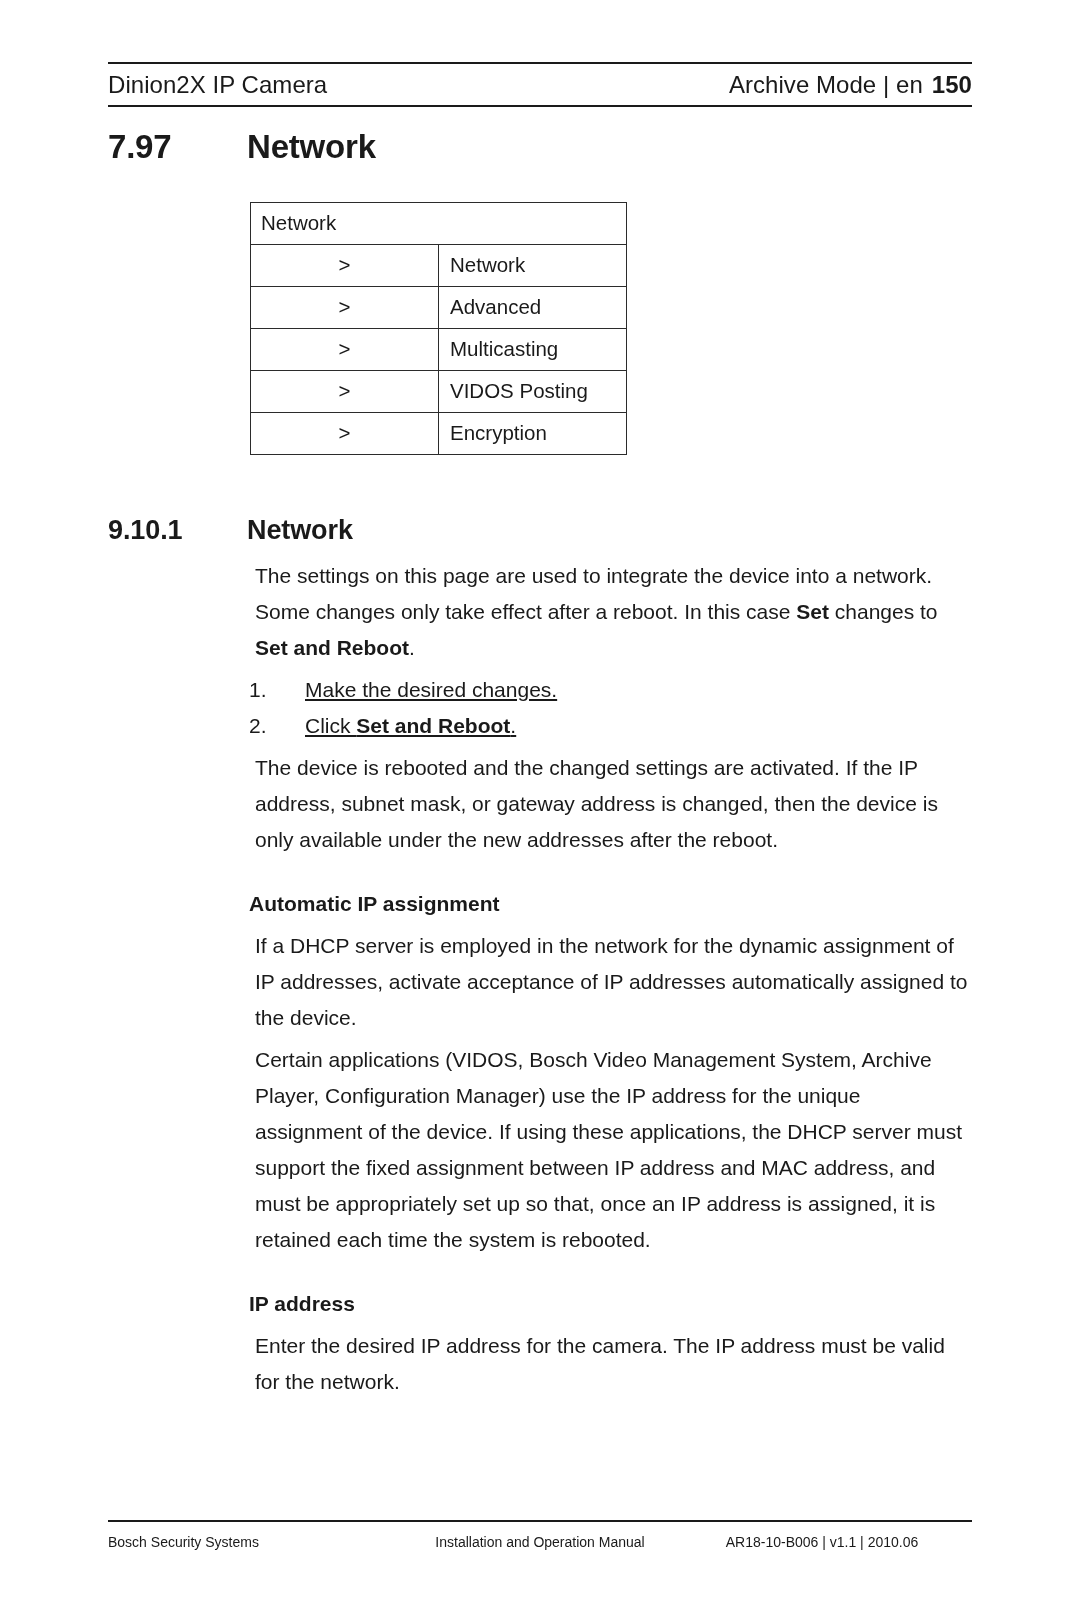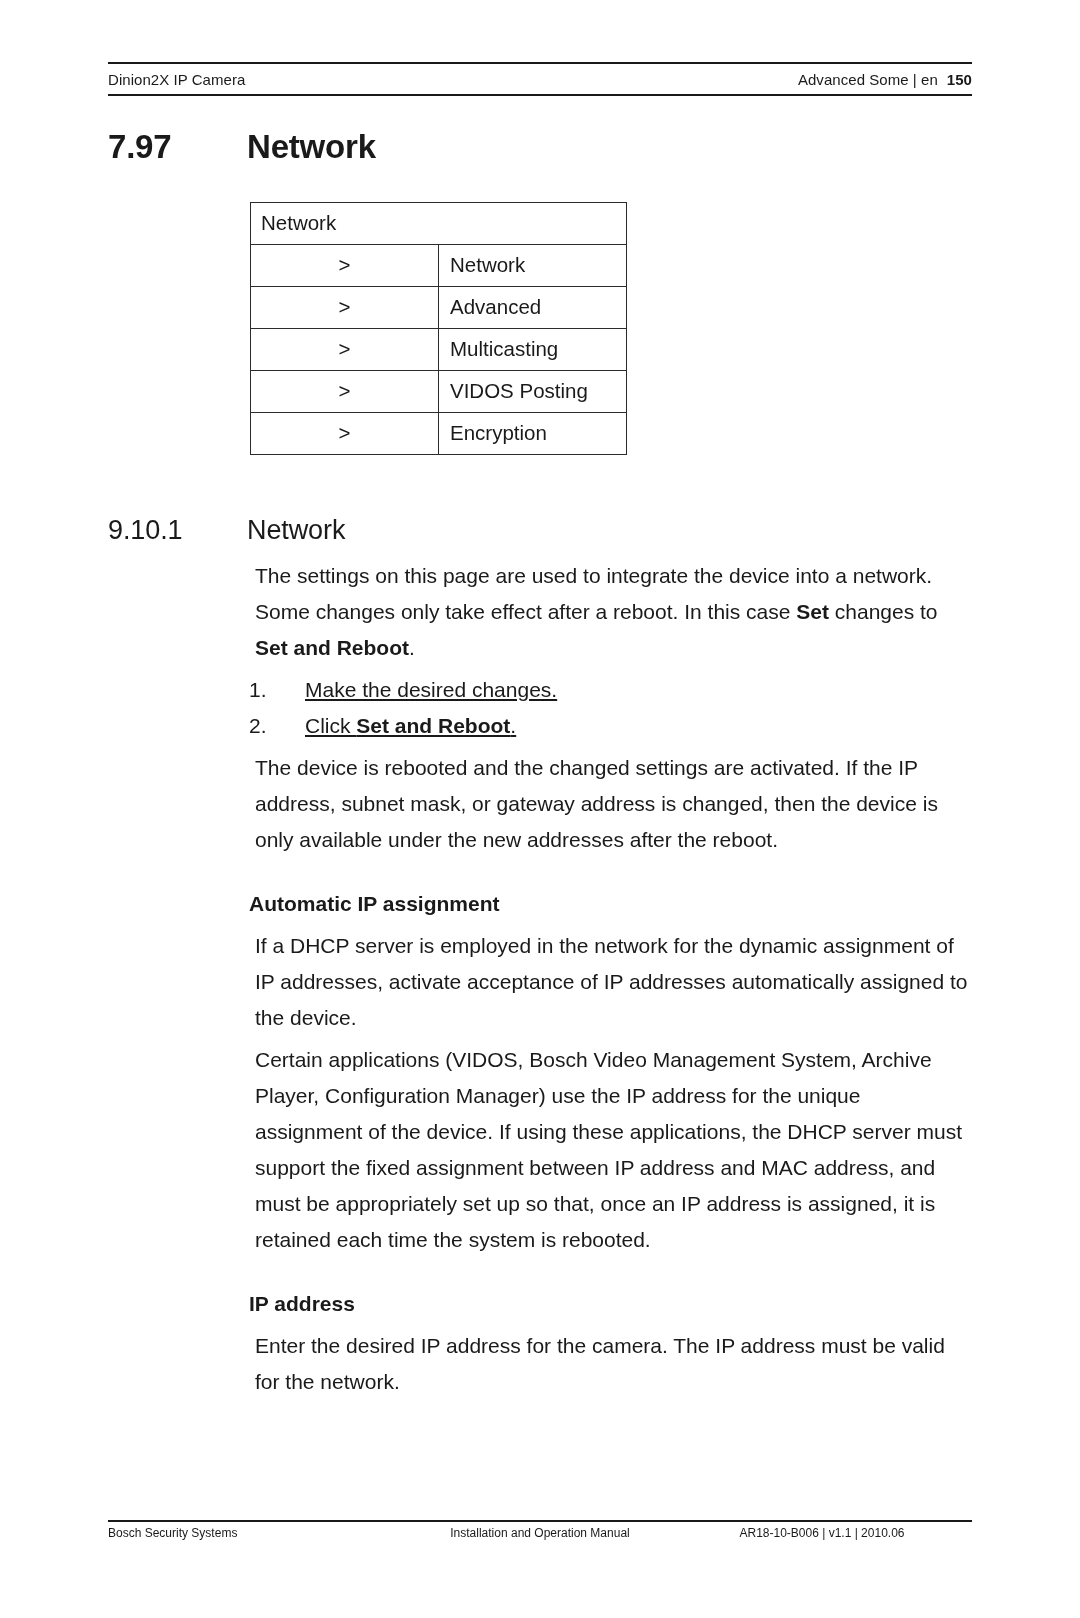--- a/index.html
+++ b/index.html
@@ -39,21 +39,21 @@
   .rule-thin {
     height: 0;
     border-top: 2px solid #1a1a1a;
     width: 100%;
   }
   .header-row {
     display: flex;
     align-items: baseline;
     justify-content: space-between;
     padding: 7px 0 6px 0;
-    font-size: 15px;
+    font-size: 24px;
     letter-spacing: 0.05px;
   }
   .header-left {
     white-space: nowrap;
   }
   .header-right {
     white-space: nowrap;
   }
   .header-right .pageno {
     font-weight: bold;
@@ -109,21 +109,21 @@
   }
 
   
   .section-head {
     position: absolute;
     left: 108px;
     top: 515px;
     display: flex;
     align-items: flex-end;
     font-size: 27px;
-    font-weight: normal;
+    font-weight: bold;
     letter-spacing: -0.1px;
   }
   .section-num {
     width: 139px;
     flex: 0 0 139px;
   }
   .section-name {
     white-space: nowrap;
   }
 
@@ -172,22 +172,22 @@
   
   .footer {
     position: absolute;
     left: 108px;
     top: 1520px;
     width: 864px;
   }
   .footer-row {
     display: flex;
     align-items: baseline;
-    padding-top: 4px;
-    font-size: 12px;
+    padding-top: 12px;
+    font-size: 14px;
   }
   .footer-left {
     flex: 0 0 300px;
     white-space: nowrap;
   }
   .footer-center {
     flex: 1 1 auto;
     text-align: center;
     white-space: nowrap;
   }
@@ -200,21 +200,21 @@
 </head>
 <body>
 
 <div class="page">
 
   <div class="header">
     <div class="rule-thick"></div>
     <div class="header-row">
       <div class="header-left">Dinion2X IP Camera</div>
       <div class="header-right">
-        <span>Advanced Some | en</span><span class="pageno">150</span>
+        <span>Archive Mode | en</span><span class="pageno">150</span>
       </div>
     </div>
     <div class="rule-thin"></div>
   </div>
 
   <div class="chapter-title">
     <span class="chapter-num">7.97</span>
     <span class="chapter-name">Network</span>
   </div>
 

